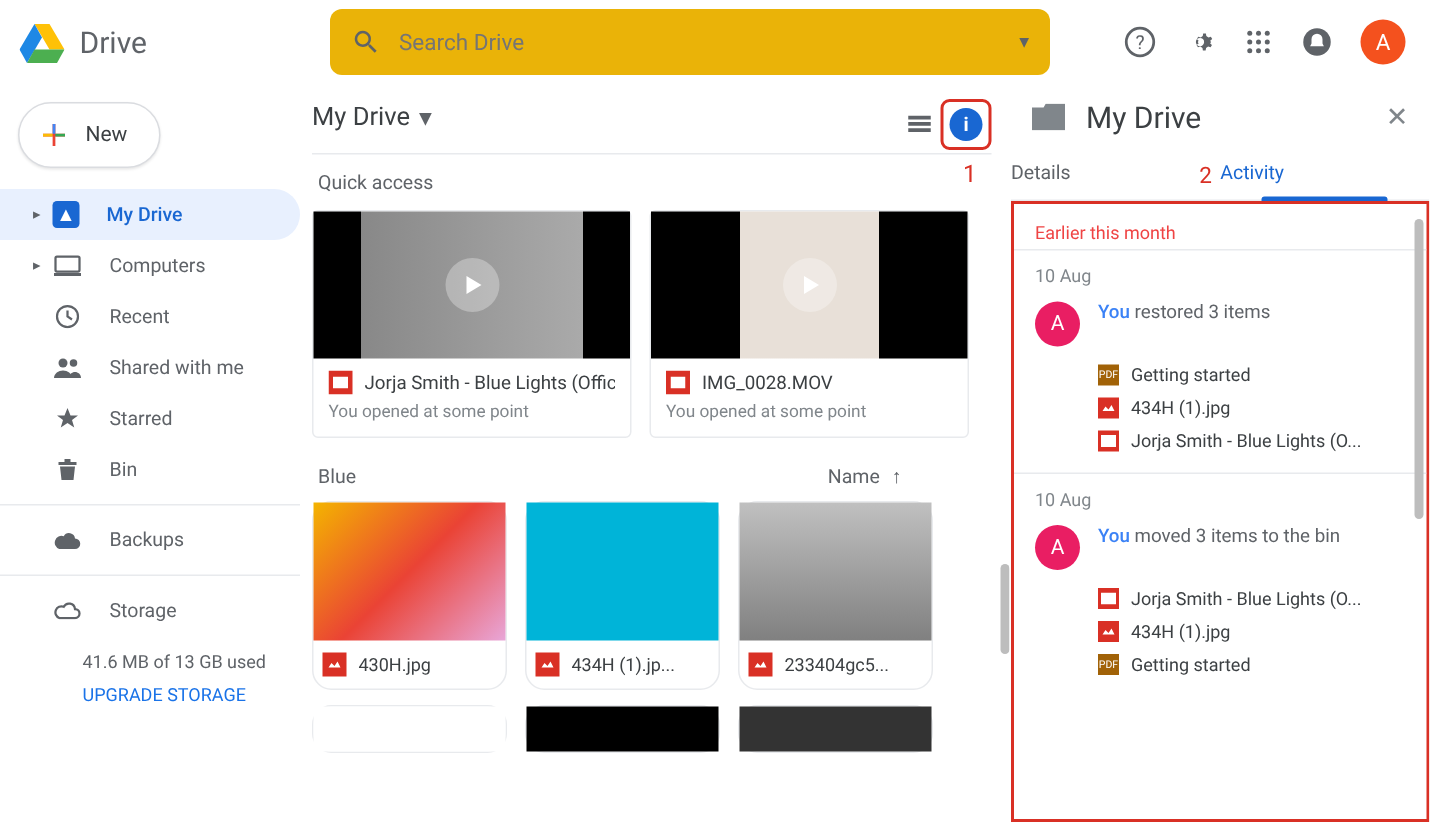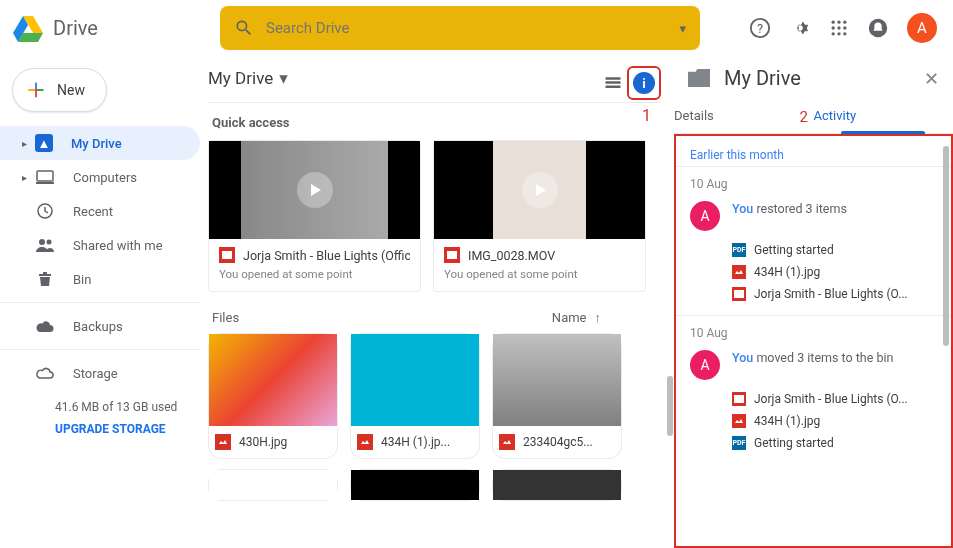--- a/index.html
+++ b/index.html
@@ -17,41 +17,41 @@
 .body{display:flex;height:calc(548px - 56px)}
 .sidebar{width:200px;padding-top:8px}
 .new-btn{margin:4px 0 14px 12px;width:95px;height:44px;border:1px solid #dadce0;border-radius:22px;background:#fff;display:flex;align-items:center;gap:10px;padding:0 12px;box-shadow:0 1px 2px rgba(0,0,0,0.1);cursor:pointer;font-size:14px;color:#3c4043}
 .nav-item{display:flex;align-items:center;height:34px;padding:0 12px 0 22px;border-radius:0 17px 17px 0;cursor:pointer;font-size:13px;color:#5f6368}
 .nav-item.active{background:#e8f0fe;color:#1967d2;font-weight:500}
 .nav-item .arrow{width:10px;color:#5f6368;font-size:10px;margin-right:3px}
 .nav-item .nicon{width:20px;margin-right:18px;display:flex;align-items:center;justify-content:center}
 .nav-item.active .nicon{background:#1967d2;border-radius:3px;color:#fff;width:18px;height:18px}
 .nav-divider{border-top:1px solid #e8eaed;margin:6px 0}
 .storage{padding:10px 12px 0 55px;font-size:12px}
-.storage-upg{color:#1a73e8;font-weight:700;margin-top:8px}
+.storage-upg{color:#1a73e8;font-weight:400;margin-top:8px}
 .main{flex:1;padding:0 12px 0 8px;overflow:hidden;position:relative}
 .path{display:flex;align-items:center;height:44px;font-size:17px;color:#3c4043}
 .path-arrow{margin-left:6px;color:#5f6368}
 .view-toggle{position:absolute;right:12px;top:10px;display:flex;gap:4px;align-items:center}
 .info-circle{width:34px;height:34px;border:2px solid #d93025;border-radius:6px;display:flex;align-items:center;justify-content:center}
 .info-icon{width:22px;height:22px;border-radius:50%;background:#1967d2;color:#fff;display:flex;align-items:center;justify-content:center;font-size:13px;font-weight:bold}
 .annot1{position:absolute;right:22px;top:50px;color:#d93025;font-size:16px}
 .divider{border-top:1px solid #e8eaed;margin-top:2px}
-.section-title{font-size:13px;color:#5f6368;margin:12px 0 10px 4px;font-weight:700}
+.section-title{font-size:13px;color:#5f6368;margin:12px 0 10px 4px;font-weight:400}
 .qa-row{display:flex;gap:12px}
 .qa-card{width:213px;border:1px solid #e8eaed;border-radius:4px;background:#fff;cursor:pointer}
 .qa-thumb{height:98px;background:#000;display:flex;align-items:center;justify-content:center;position:relative}
 .play-btn{width:36px;height:36px;border-radius:50%;background:rgba(255,255,255,0.3);display:flex;align-items:center;justify-content:center}
 .play-btn svg{fill:#fff}
 .qa-info{padding:8px 10px 10px 10px}
 .qa-title{display:flex;align-items:center;font-size:12.5px;color:#3c4043;white-space:nowrap;overflow:hidden}
 .qa-sub{font-size:11.5px;color:#80868b;margin-top:4px}
 .file-icon{width:16px;height:16px;background:#d93025;margin-right:8px;display:inline-flex;align-items:center;justify-content:center;flex-shrink:0}
 .file-icon.img{background:#d93025}
-.file-icon.pdf{background:#0369a1;font-size:7px;color:#fff;font-weight:bold}
+.file-icon.pdf{background:#a16207;font-size:7px;color:#fff;font-weight:normal}
 .files-header{display:flex;align-items:center;margin:18px 0 8px 4px;font-size:13px;color:#5f6368}
 .files-header .sort{margin-left:auto;margin-right:60px;display:flex;align-items:center;gap:8px}
 .file-grid{display:flex;gap:12px;flex-wrap:wrap}
 .file-card{width:130px;border:1px solid #e8eaed;border-radius:13px;cursor:pointer}
 .file-thumb{height:92px;background:#eee}
 .file-name{padding:8px 6px;display:flex;align-items:center;font-size:12px;color:#3c4043;white-space:nowrap;overflow:hidden}
 .thumb1{background:linear-gradient(135deg,#f4b400 0%,#ea4335 50%,#e8a6d8 100%)}
 .thumb2{background:#00b4d8}
 .thumb3{background:linear-gradient(#c0c0c0,#808080)}
 .thumb4{background:#fff}
@@ -61,21 +61,21 @@
 .dp-header{display:flex;align-items:center;padding:10px 14px 8px 14px}
 .dp-folder{width:22px;height:18px;background:#80868b;margin-right:14px;clip-path:polygon(0 15%,35% 15%,42% 0,100% 0,100% 100%,0 100%)}
 .dp-title{font-size:20px;color:#3c4043;flex:1}
 .dp-close{font-size:18px;color:#80868b;cursor:pointer}
 .dp-tabs{display:flex;border-bottom:1px solid #e8eaed}
 .dp-tab{flex:1;text-align:left;padding:10px 0;font-size:13px;color:#5f6368;cursor:pointer;position:relative}
 .dp-tab.active{color:#1967d2}
 .dp-tab.active:after{content:"";position:absolute;bottom:-1px;left:20%;right:20%;height:3px;background:#1967d2;border-radius:2px 2px 0 0}
 .annot2{position:absolute;color:#d93025;font-size:15px;left:45%;top:10px}
 .activity-box{border:2px solid #d93025;flex:1;overflow-y:auto;padding:4px 0}
-.act-section{padding:8px 14px 4px 14px;font-size:12px;color:#3b82f6;border-bottom:1px solid #e8eaed}
+.act-section{padding:8px 14px 4px 14px;font-size:12px;color:#ef4444;border-bottom:1px solid #e8eaed}
 .act-block{padding:10px 14px}
 .act-date{font-size:12px;color:#80868b;margin-bottom:10px}
 .act-entry{display:flex;align-items:flex-start;margin-bottom:8px}
 .act-avatar{width:30px;height:30px;border-radius:50%;background:#e91e63;color:#fff;display:flex;align-items:center;justify-content:center;font-size:14px;margin-right:12px;flex-shrink:0}
 .act-text{font-size:12.5px;color:#5f6368}
 .act-text b{color:#3b82f6;font-weight:500}
 .act-files{margin-left:42px}
 .act-file{display:flex;align-items:center;font-size:12px;color:#3c4043;padding:4px 0}
 .act-file .file-icon{width:14px;height:14px}
 .scroll-hint{position:absolute;right:0;width:6px;background:#bdbdbd;border-radius:3px}
@@ -172,20 +172,29 @@
             <circle cx="13" cy="4" r="2.5"></circle>
             <path d="M0 14c0-3 3-5 6-5s6 2 6 5z"></path>
             <path d="M10 14c0-2.5 2-4 4-4s4 1.5 4 4z"></path>
           </svg>
         </span>
         <span>Shared with me</span>
       </div>
     <div class="nav-item">
         <span class="arrow"></span>
         <span class="nicon">
+          <svg width="16" height="16" viewBox="0 0 16 16" fill="#5f6368">
+            <path d="M8 1l2 5h5l-4 3 1.5 5L8 11l-4.5 3L5 9 1 6h5z"></path>
+          </svg>
+        </span>
+        <span>Starred</span>
+      </div>
+    <div class="nav-item">
+        <span class="arrow"></span>
+        <span class="nicon">
           <svg width="14" height="16" viewBox="0 0 14 16" fill="#5f6368">
             <path d="M1 3h12v2H1zM2 6h10l-1 9H3zM5 1h4v2H5z"></path>
           </svg>
         </span>
         <span>Bin</span>
       </div>
     <div class="nav-divider"></div>
     <div class="nav-item">
         <span class="arrow"></span>
         <span class="nicon">
@@ -263,21 +272,21 @@
                   <rect width="10" height="8"></rect>
                 </svg>
               </span>
               <span>IMG_0028.MOV</span>
             </div>
             <div class="qa-sub">You opened at some point</div>
           </div>
       </div>
     </div>
     <div class="files-header">
-      <span>Files</span>
+      <span>Blue</span>
       <span class="sort">
           <span>Name</span>
           <span>↑</span>
         </span>
     </div>
     <div class="file-grid">
       <div class="file-card">
           <div class="file-thumb thumb1"></div>
           <div class="file-name">
             <span class="file-icon img">

